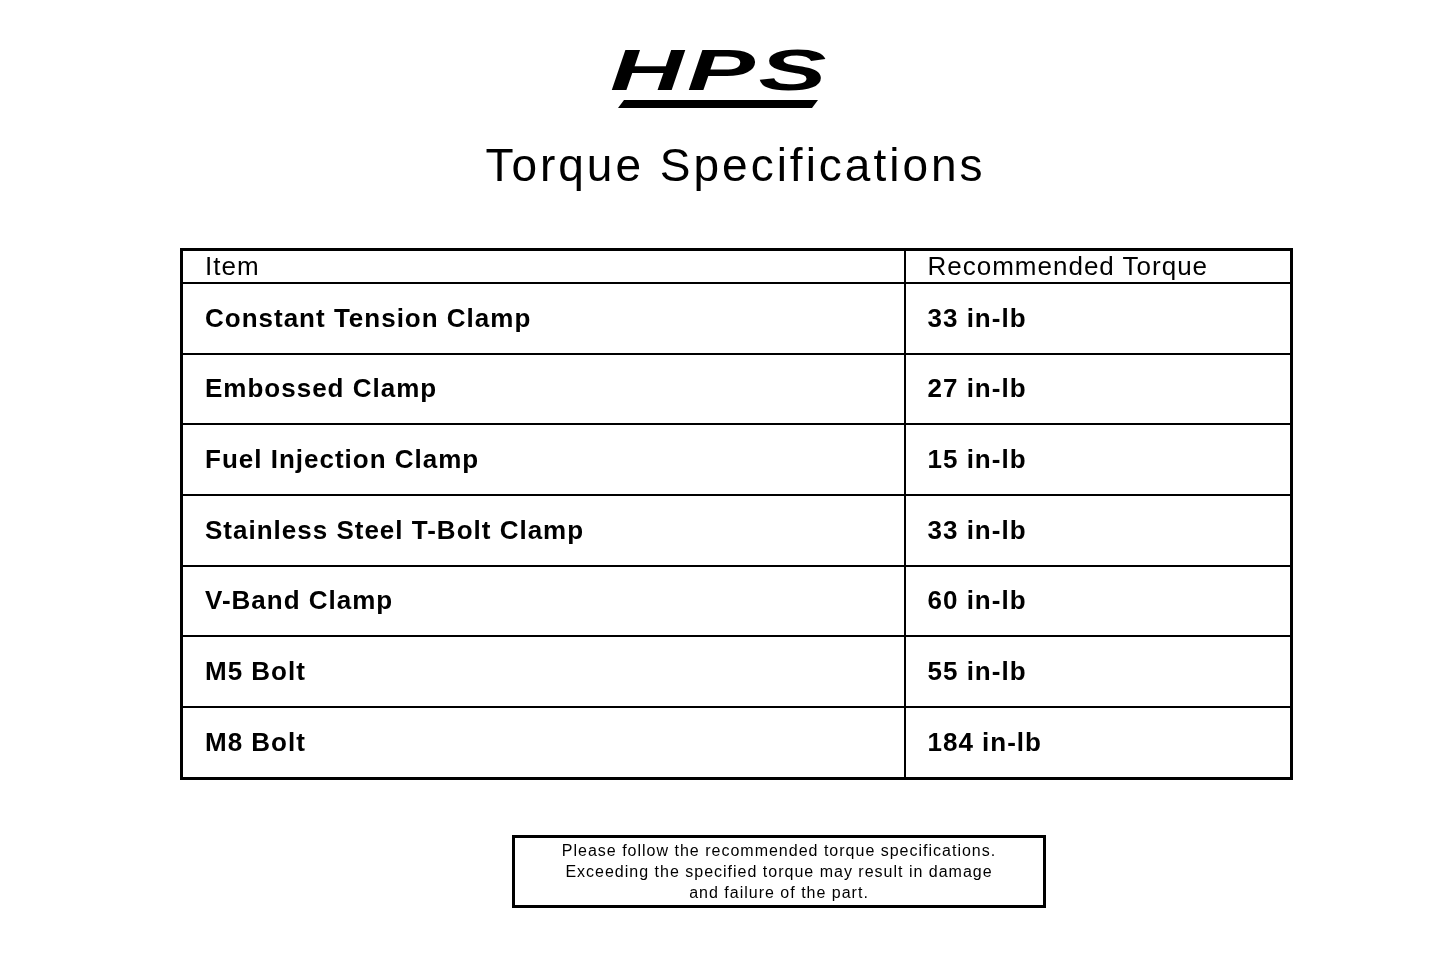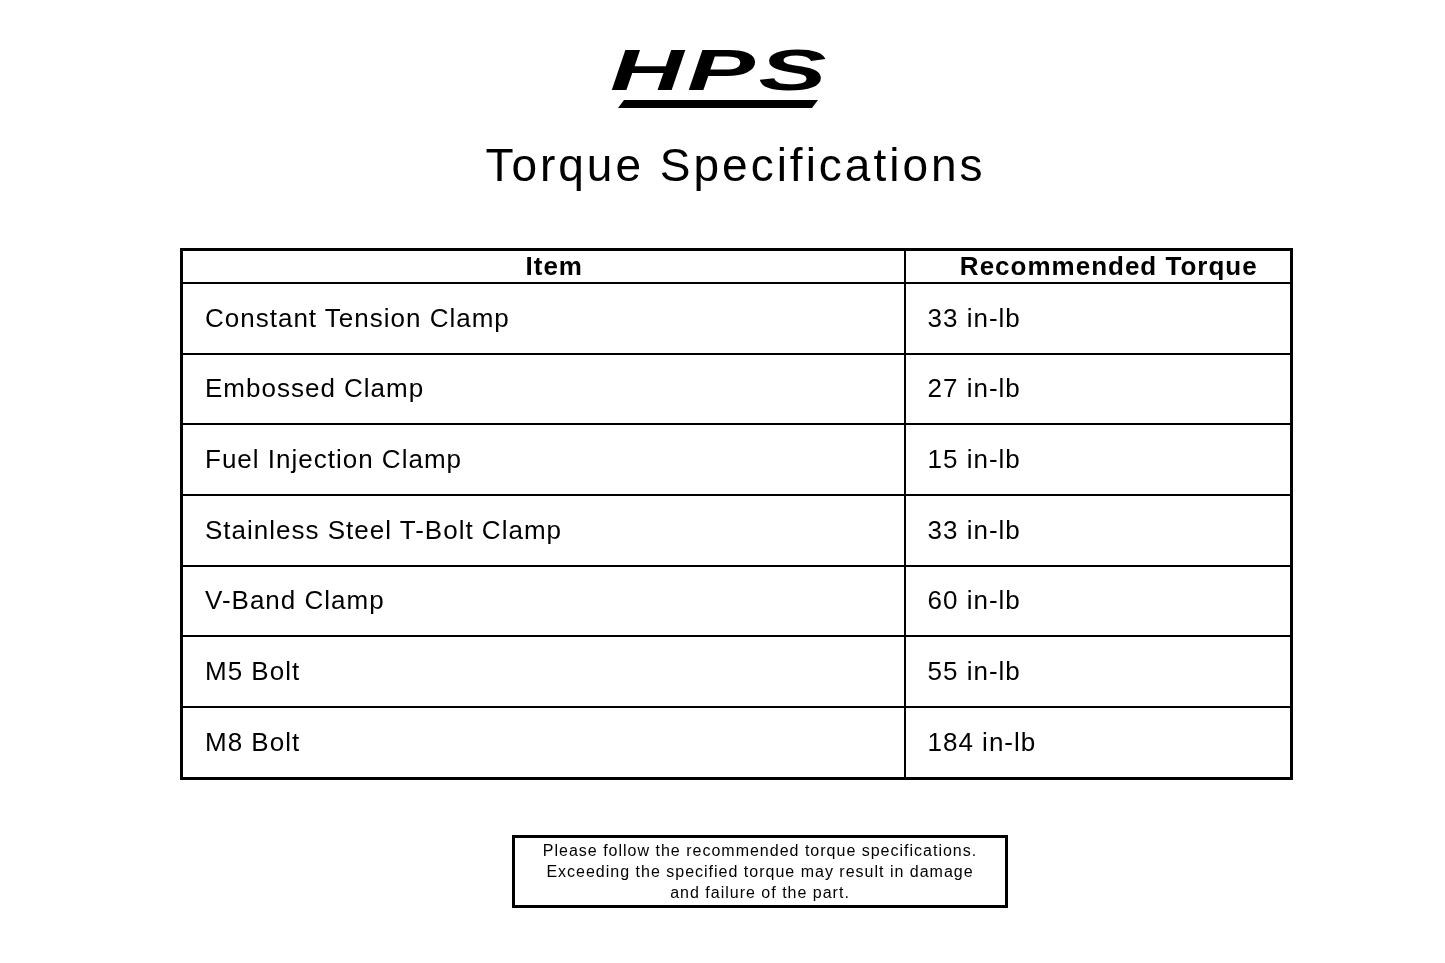--- a/index.html
+++ b/index.html
@@ -44,32 +44,32 @@
   }
   .spec-table th, .spec-table td {
     border: 2.5px solid #000;
     padding: 0 0 0 22px;
     font-size: 26px;
     letter-spacing: 1px;
     vertical-align: middle;
     text-align: left;
     white-space: nowrap;
     overflow: hidden;
+    font-weight: bold;
   }
   .spec-table th {
-    font-weight: 700;
-    text-align: center;
+    font-weight: 400;
   }
   .col-item  { width: 723px; }
   .col-torque{ width: 387px; }
   .note-box {
     position: absolute;
     top: 835px;
     left: 512px;
-    width: 496px;
+    width: 534px;
     height: 73px;
     border: 3px solid #000;
     box-sizing: border-box;
     display: flex;
     flex-direction: column;
     justify-content: center;
     align-items: center;
     text-align: center;
     font-size: 16px;
     letter-spacing: 1px;

